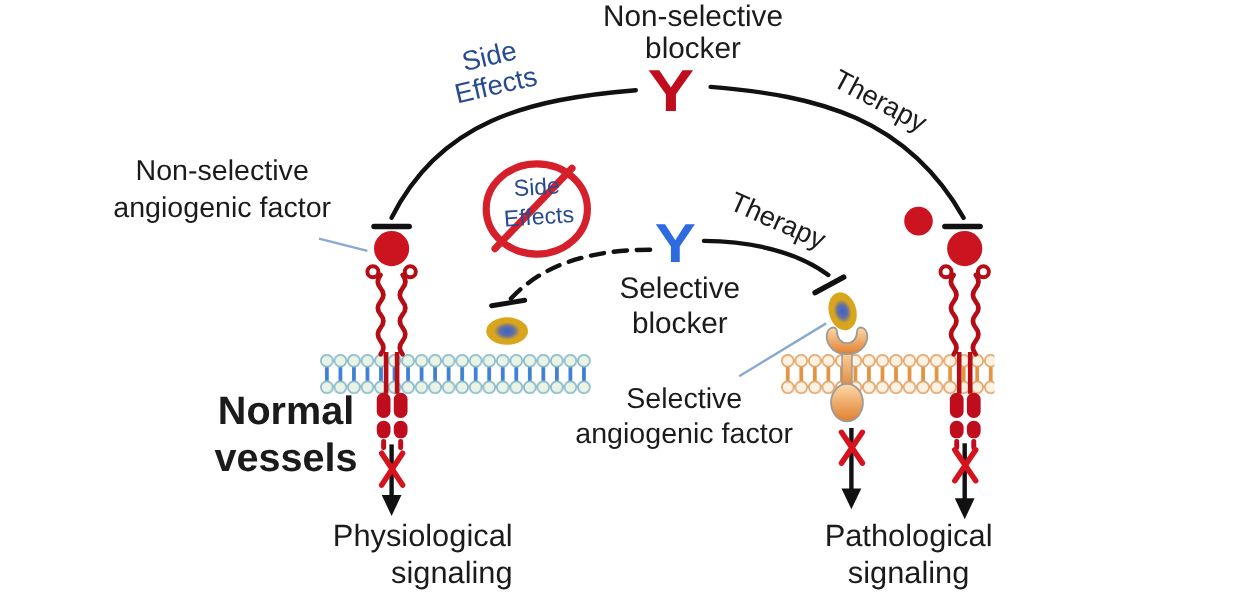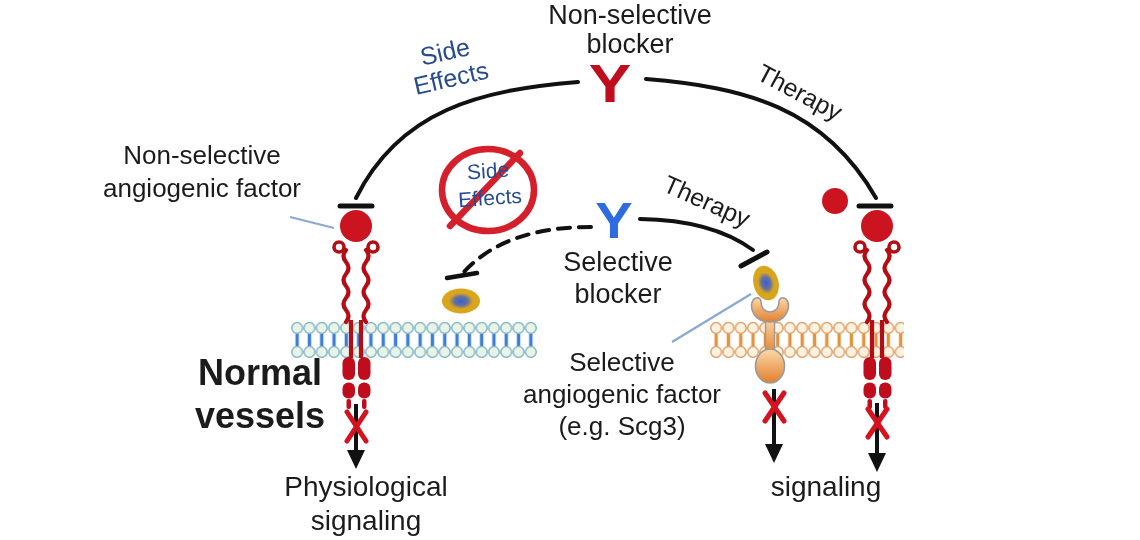--- a/index.html
+++ b/index.html
@@ -149,34 +149,34 @@
   <div class="lbl" style="left:657px;top:186px;width:100px;font-size:25px;transform:rotate(24deg);">Therapy</div>
 
   <div class="lbl" style="left:518px;top:246px;width:200px;font-size:27px;line-height:32px;">
     <div>Selective</div>
     <div>blocker</div>
   </div>
 
   <div class="lbl" style="left:502px;top:346px;width:240px;font-size:26px;line-height:32px;">
     <div>Selective</div>
     <div>angiogenic factor</div>
-    <div>(e.g. Scg3)</div>
   </div>
 
   <div class="lbl bold" style="left:178px;top:351px;width:164px;font-size:36px;line-height:43px;">
     <div>Normal</div>
     <div>vessels</div>
   </div>
 
   <div class="lbl bold" style="left:888px;top:371px;width:164px;font-size:35px;line-height:42px;">
     <div>vessels</div>
   </div>
 
-  <div class="lbl" style="left:266px;top:470px;width:200px;font-size:28px;line-height:34px;">
+  <div class="lbl" style="left:266px;top:470px;width:200px;font-size:28px;line-height:34px;text-align:right;">
     <div>Physiological</div>
     <div>signaling</div>
   </div>
 
   <div class="lbl" style="left:726px;top:470px;width:200px;font-size:28px;line-height:34px;">
+    <div>Pathological</div>
     <div>signaling</div>
   </div>
 
 </div>
 
 </body></html>

